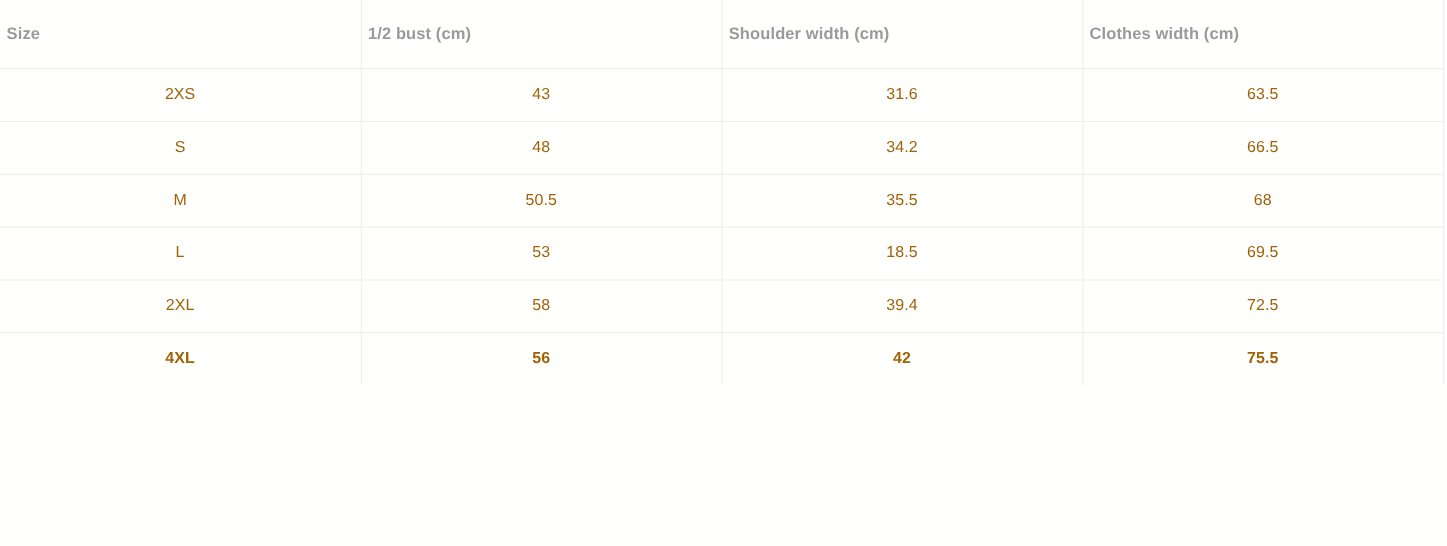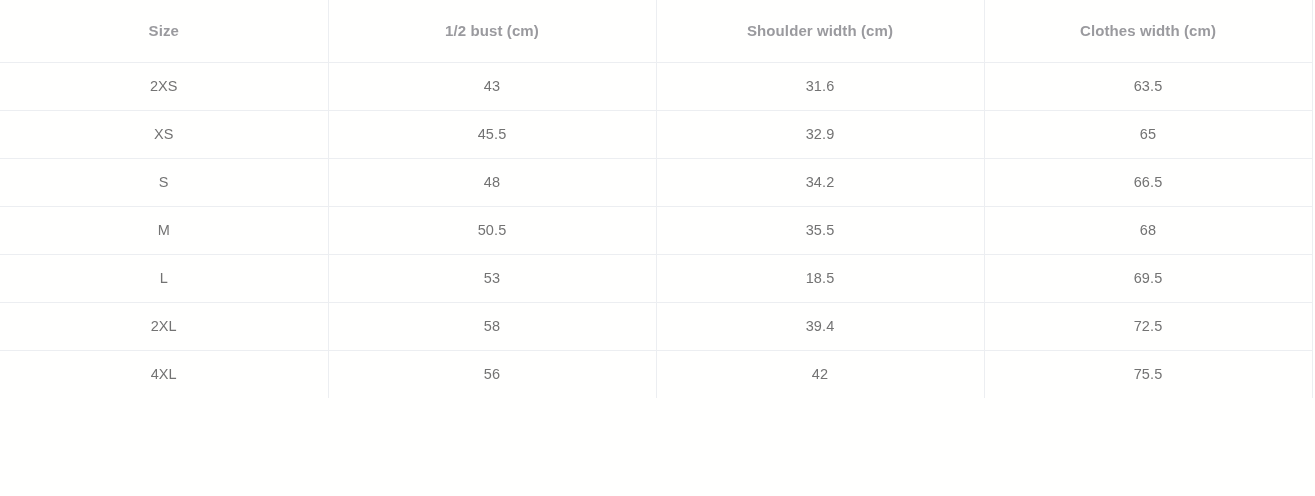--- a/index.html
+++ b/index.html
@@ -33,21 +33,21 @@
 
   table.size-chart col {
     width: 328px;
   }
 
   
   table.size-chart thead th {
     height: 62px;
     box-sizing: border-box;
     padding: 0 6px;
-    text-align: center;
+    text-align: left;
     vertical-align: middle;
     font-size: 15px;
     font-weight: 600;
     color: #9a9a9e;
     letter-spacing: 0.1px;
     border-bottom: 1px solid #eceef1;
     border-right: 1px solid #eceef1;
     background: transparent;
     white-space: nowrap;
   }
@@ -57,34 +57,35 @@
 
   
   table.size-chart tbody td {
     height: 48px;
     box-sizing: border-box;
     padding: 0 6px;
     text-align: center;
     vertical-align: middle;
     font-size: 14.5px;
     font-weight: 400;
-    color: #737373;
+    color: #a16207;
     letter-spacing: 0.1px;
     border-bottom: 1px solid #eceef1;
     border-right: 1px solid #eceef1;
     background: transparent;
     white-space: nowrap;
   }
   table.size-chart tbody td:first-child {
     border-left: none;
   }
 
   
   table.size-chart tbody tr:last-child td {
     border-bottom: none;
+    font-weight: bold;
   }
 </style>
 </head>
 <body>
 
 <div class="size-chart-wrap">
   <table class="size-chart">
     <colgroup>
       <col>
         <col>
@@ -98,26 +99,20 @@
         <th>Shoulder width (cm)</th>
         <th>Clothes width (cm)</th>
       </tr>
     </thead>
     <tbody>
       <tr>
         <td>2XS</td>
         <td>43</td>
         <td>31.6</td>
         <td>63.5</td>
-      </tr>
-      <tr>
-        <td>XS</td>
-        <td>45.5</td>
-        <td>32.9</td>
-        <td>65</td>
       </tr>
       <tr>
         <td>S</td>
         <td>48</td>
         <td>34.2</td>
         <td>66.5</td>
       </tr>
       <tr>
         <td>M</td>
         <td>50.5</td>

